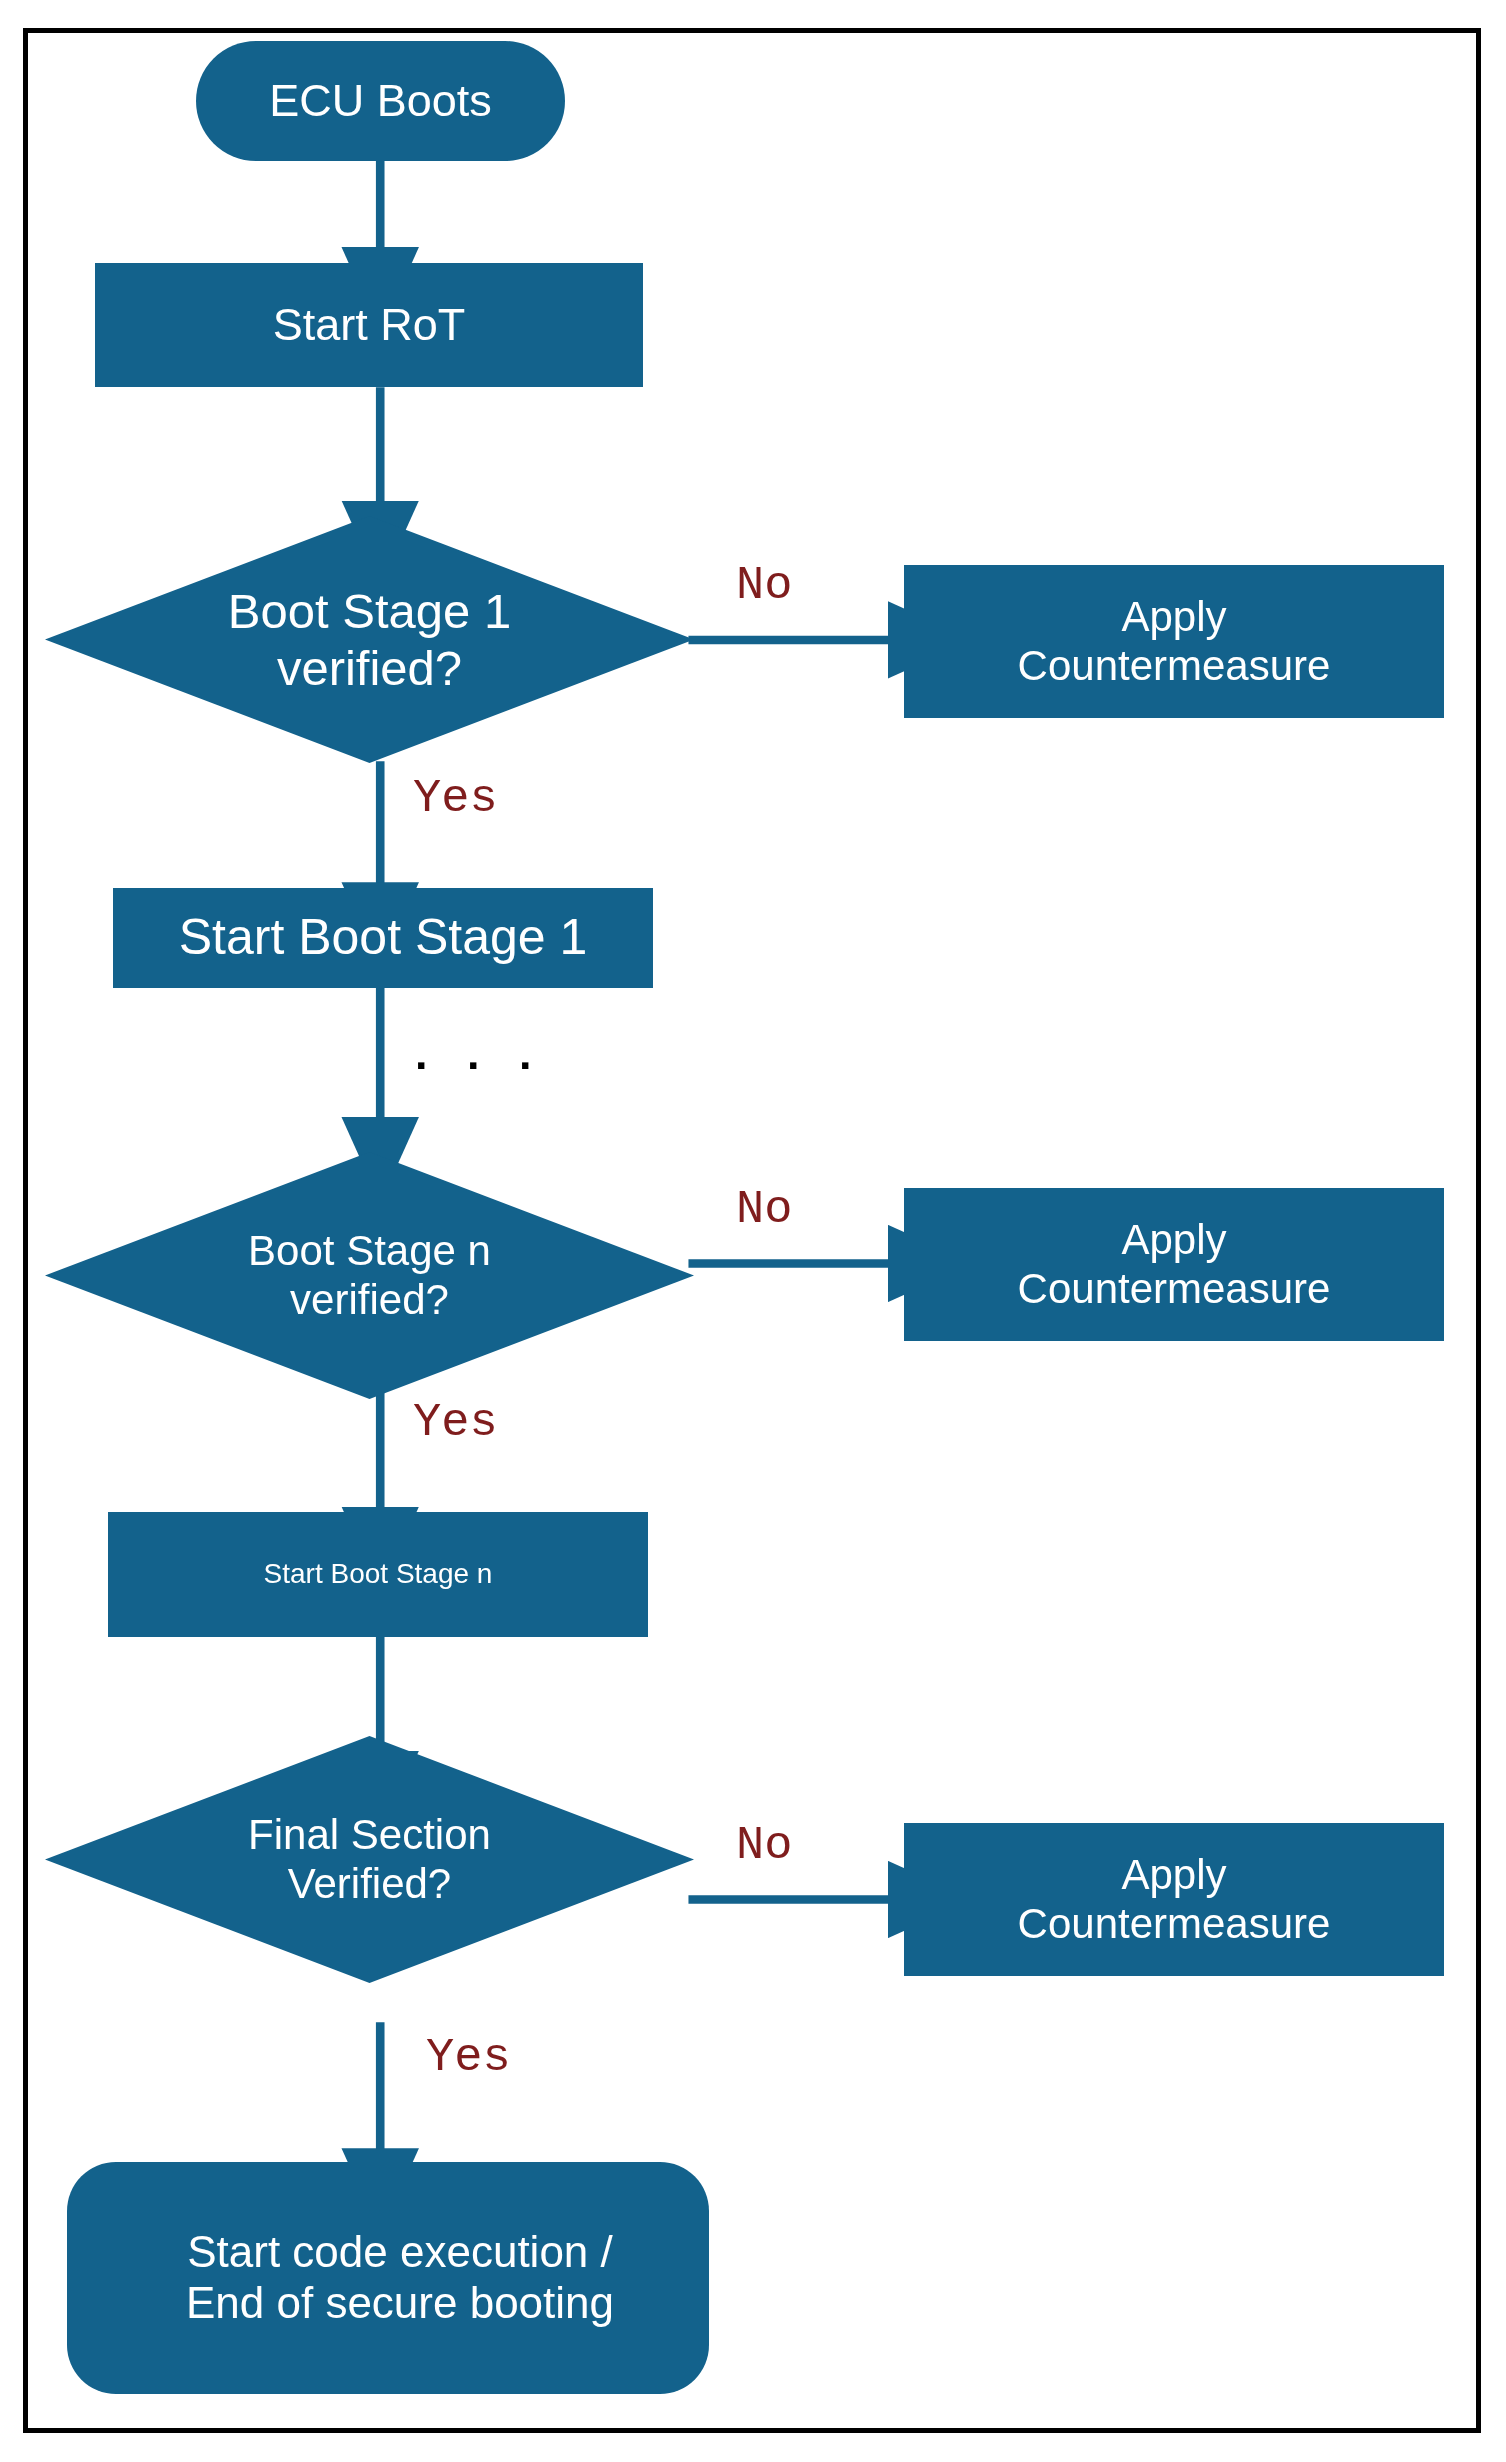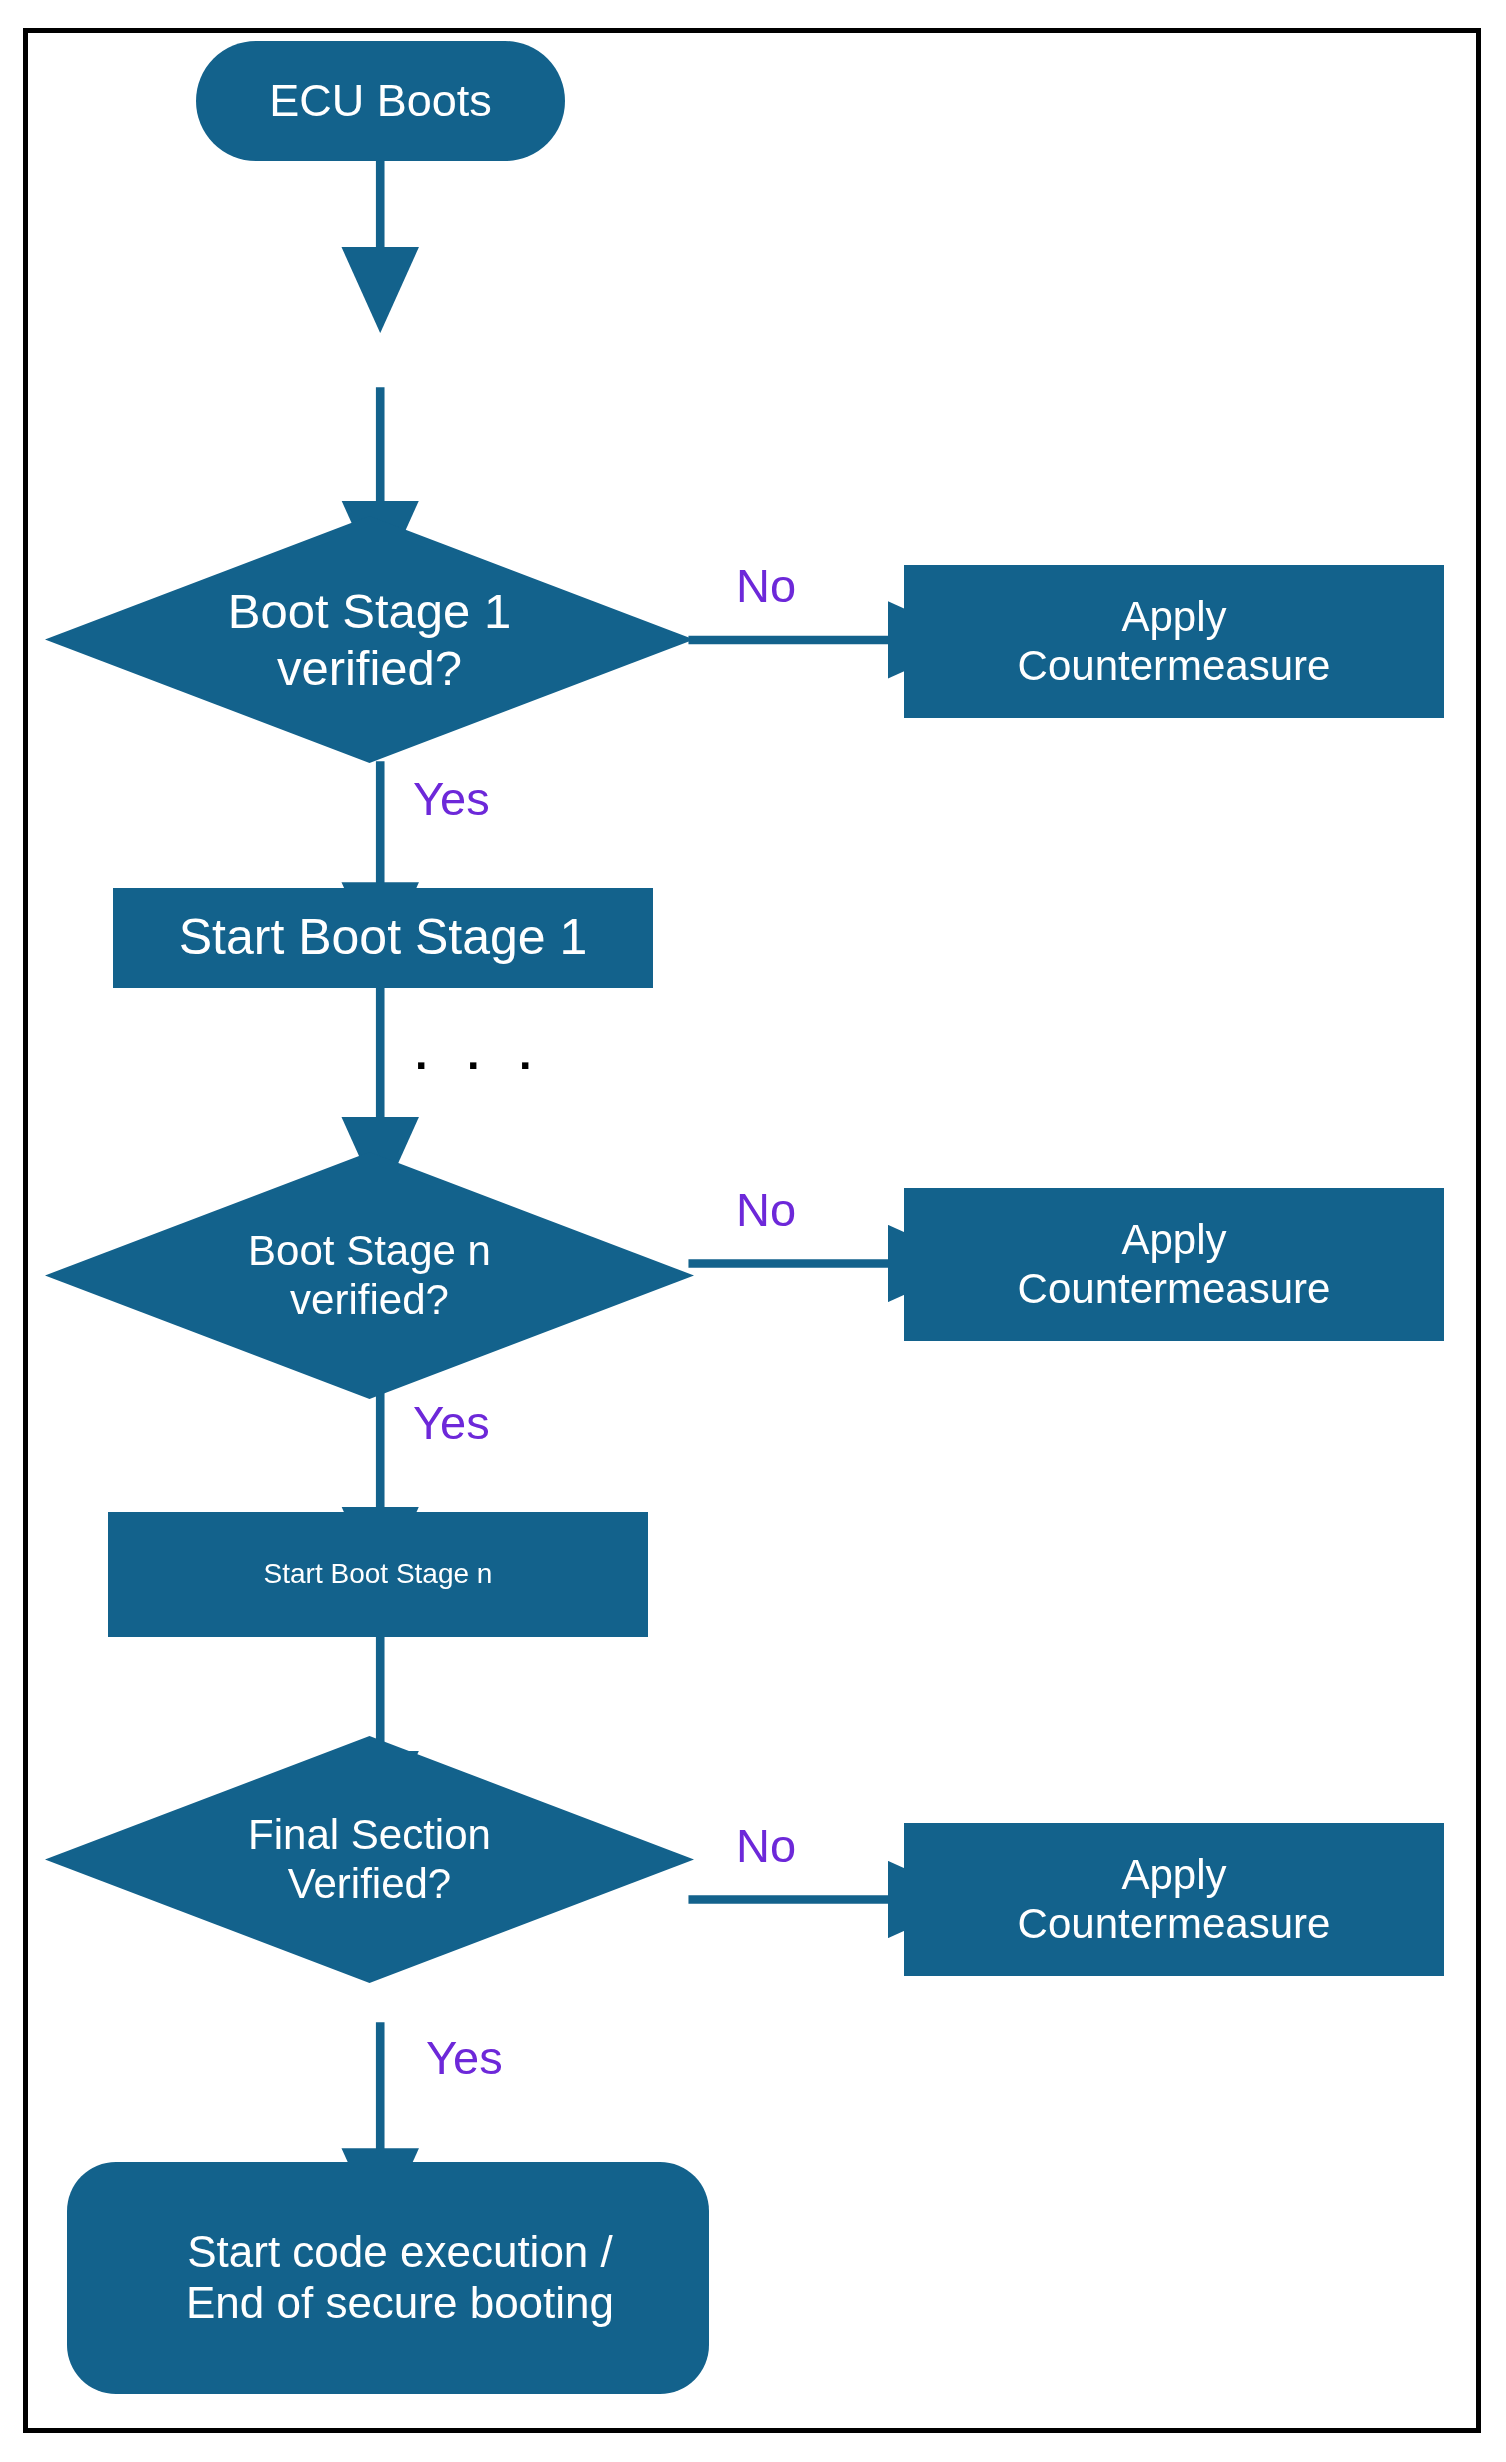--- a/index.html
+++ b/index.html
@@ -57,24 +57,25 @@
   .decision .diamond-shape {
     position: absolute;
     left: 0; top: 0;
     width: 100%; height: 100%;
     z-index: 0;
   }
   .decision .lbl { position: relative; z-index: 2; }
 
   .edge-label {
     position: absolute;
-    color: #6d28d9;
+    color: #7f1d1d;
     z-index: 6;
     white-space: nowrap;
     line-height: 1;
+    font-family: Liberation Mono, monospace;
   }
   .dots {
     position: absolute;
     color: #000000;
     z-index: 6;
     letter-spacing: 0.30em;
     line-height: 1;
     font-weight: 700;
   }
   svg.conn {
@@ -119,20 +120,23 @@
 
       <line x1="880" y1="2428" x2="1137" y2="2428" stroke="#13628c" stroke-width="11" marker-end="url(#ah)"></line>
 
       <line x1="486" y1="2585" x2="486" y2="2748" stroke="#13628c" stroke-width="11" marker-end="url(#ah)"></line>
     </svg>
 
     <div class="node terminal" style="left:196px; top:41px; width:369px; height:120px; background:#13628c; font-size:45px;">
       <span class="lbl">ECU Boots</span>
     </div>
 
+    <div class="node process" style="left:95px; top:263px; width:548px; height:124px; background:#13628c; font-size:45px;">
+      <span class="lbl">Start RoT</span>
+    </div>
 
     <div class="node decision" style="left:45px; top:516px; width:649px; height:247px; font-size:49px;">
       <svg class="diamond-shape" viewBox="0 0 830 316" preserveAspectRatio="none" xmlns="http://www.w3.org/2000/svg">
         <polygon points="415,0 830,158 415,316 0,158" fill="#13628c"></polygon>
       </svg>
       <span class="lbl">Boot Stage 1
 verified?</span>
     </div>
 
     <div class="node process" style="left:904px; top:565px; width:540px; height:153px; background:#13628c; font-size:42px;">

